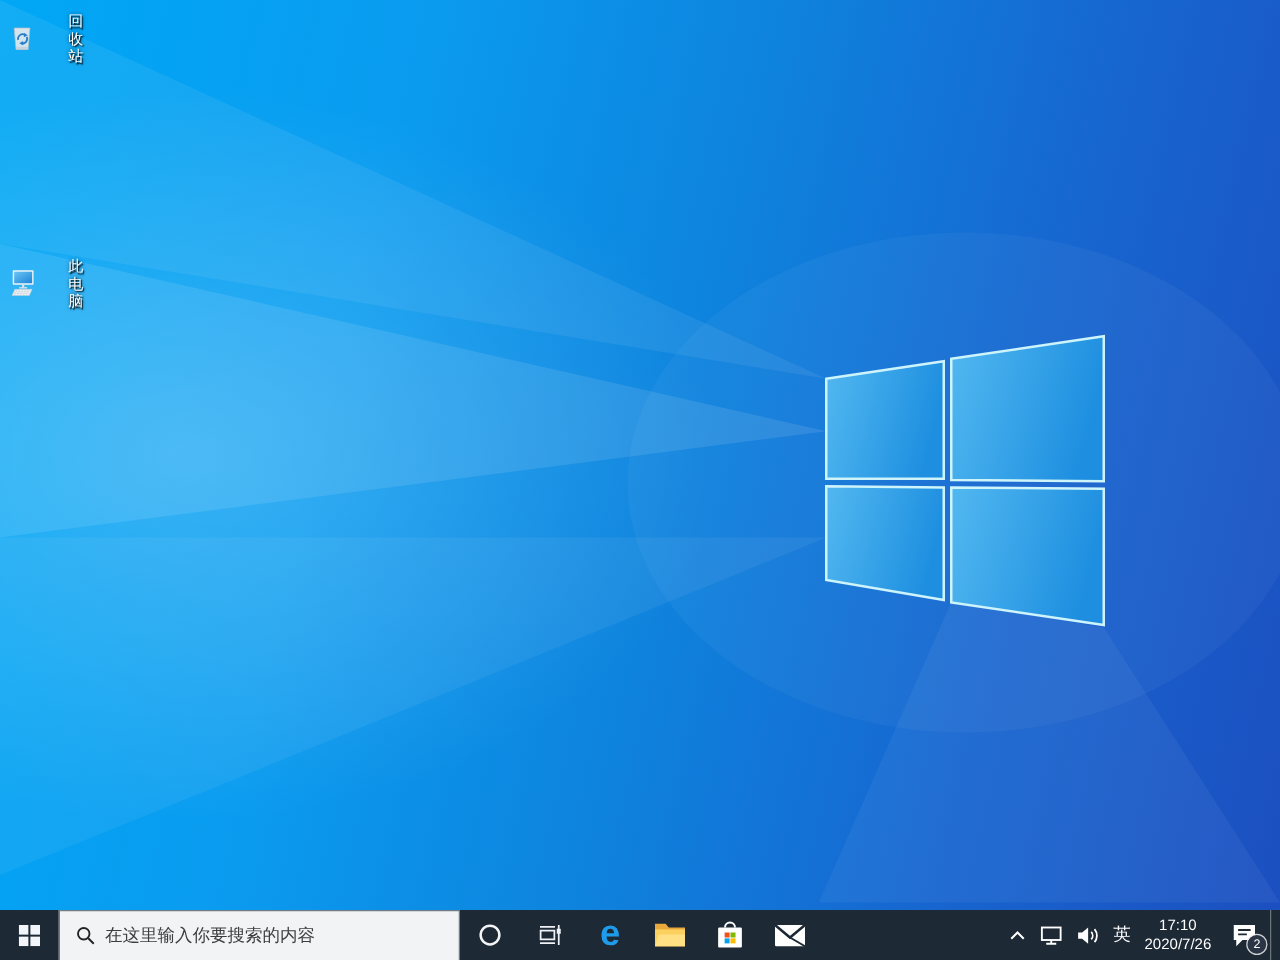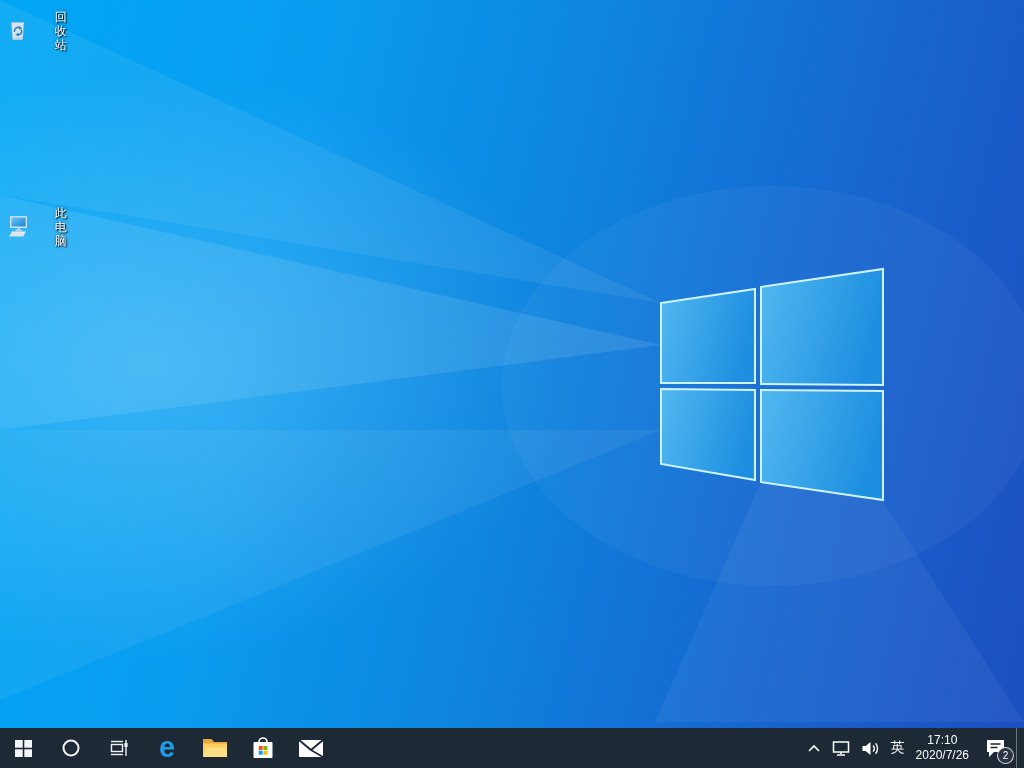--- a/index.html
+++ b/index.html
@@ -115,20 +115,27 @@
 
     <button class="tb-btn start-button">
       <svg width="17" height="17" viewBox="0 0 17 17">
         <rect x="0" y="0" width="7.7" height="7.7" fill="#f2f6fa"></rect>
         <rect x="9.3" y="0" width="7.7" height="7.7" fill="#f2f6fa"></rect>
         <rect x="0" y="9.3" width="7.7" height="7.7" fill="#f2f6fa"></rect>
         <rect x="9.3" y="9.3" width="7.7" height="7.7" fill="#f2f6fa"></rect>
       </svg>
     </button>
 
+    <div class="searchbox">
+      <svg width="15" height="15" viewBox="0 0 15 15">
+        <circle cx="6" cy="6" r="4.6" fill="none" stroke="#222" stroke-width="1.5"></circle>
+        <line x1="9.6" y1="9.6" x2="14" y2="14" stroke="#222" stroke-width="1.5"></line>
+      </svg>
+      <input type="text" placeholder="在这里输入你要搜索的内容" style="">
+    </div>
 
     <button class="tb-btn app-btn">
       <svg width="20" height="20" viewBox="0 0 20 20">
         <circle cx="10" cy="10" r="7.5" fill="none" stroke="#f2f4f6" stroke-width="2"></circle>
       </svg>
     </button>
 
     <button class="tb-btn app-btn">
       <svg width="20" height="20" viewBox="0 0 20 20">
         <g stroke="#eef2f6" stroke-width="1.4" fill="none">

